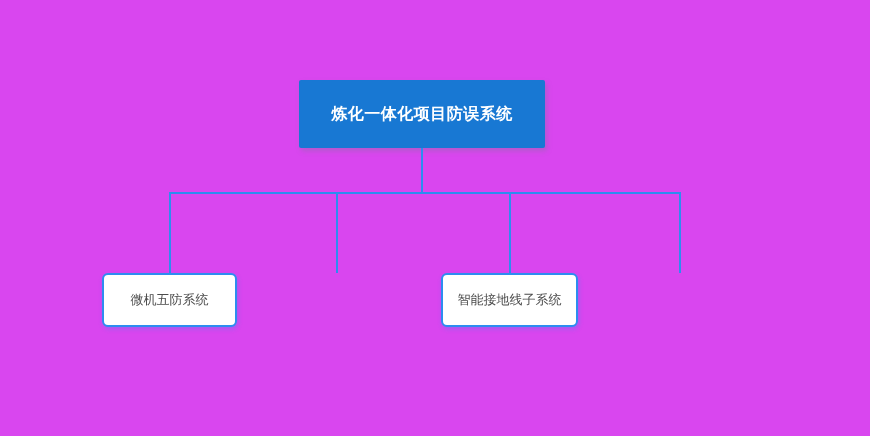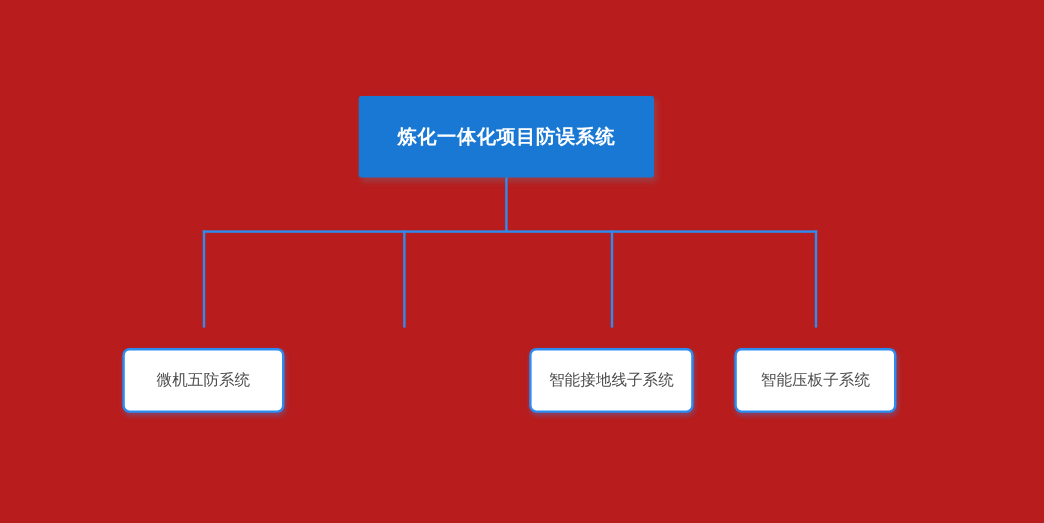--- a/index.html
+++ b/index.html
@@ -5,21 +5,21 @@
   html, body {
     margin: 0;
     padding: 0;
     background: #ffffff;
     font-family: "Liberation Sans", "DejaVu Sans", sans-serif;
   }
   .canvas {
     position: relative;
     width: 870px;
     height: 436px;
-    background: #b91c1c;
+    background: #d946ef;
     overflow: hidden;
   }
   
   .root-node {
     position: absolute;
     left: 299px;
     top: 80px;
     width: 246px;
     height: 68px;
     background: #1878d3;
@@ -55,21 +55,20 @@
     border: 2px solid #2d8cf0;
     border-radius: 6px;
     box-sizing: border-box;
     box-shadow: 1px 2px 4px rgba(45, 140, 240, 0.35);
     display: flex;
     align-items: center;
     justify-content: center;
     color: #4c4c4c;
     font-size: 13px;
     cursor: default;
-    margin-top: 17px;
   }
   .child-1 { left: 102px; width: 135px; }
   .child-2 { left: 268px; width: 137px; }
   .child-3 { left: 441px; width: 137px; }
   .child-4 { left: 612px; width: 135px; }
 </style>
 </head>
 <body>
 
 <div class="canvas">
@@ -78,15 +77,14 @@
 
   <div class="line line-root-v"></div>
   <div class="line line-rail-h"></div>
   <div class="line line-drop line-drop-1"></div>
   <div class="line line-drop line-drop-2"></div>
   <div class="line line-drop line-drop-3"></div>
   <div class="line line-drop line-drop-4"></div>
 
   <div class="child-node child-1">微机五防系统</div>
   <div class="child-node child-3">智能接地线子系统</div>
-  <div class="child-node child-4">智能压板子系统</div>
 
 </div>
 
 </body></html>

